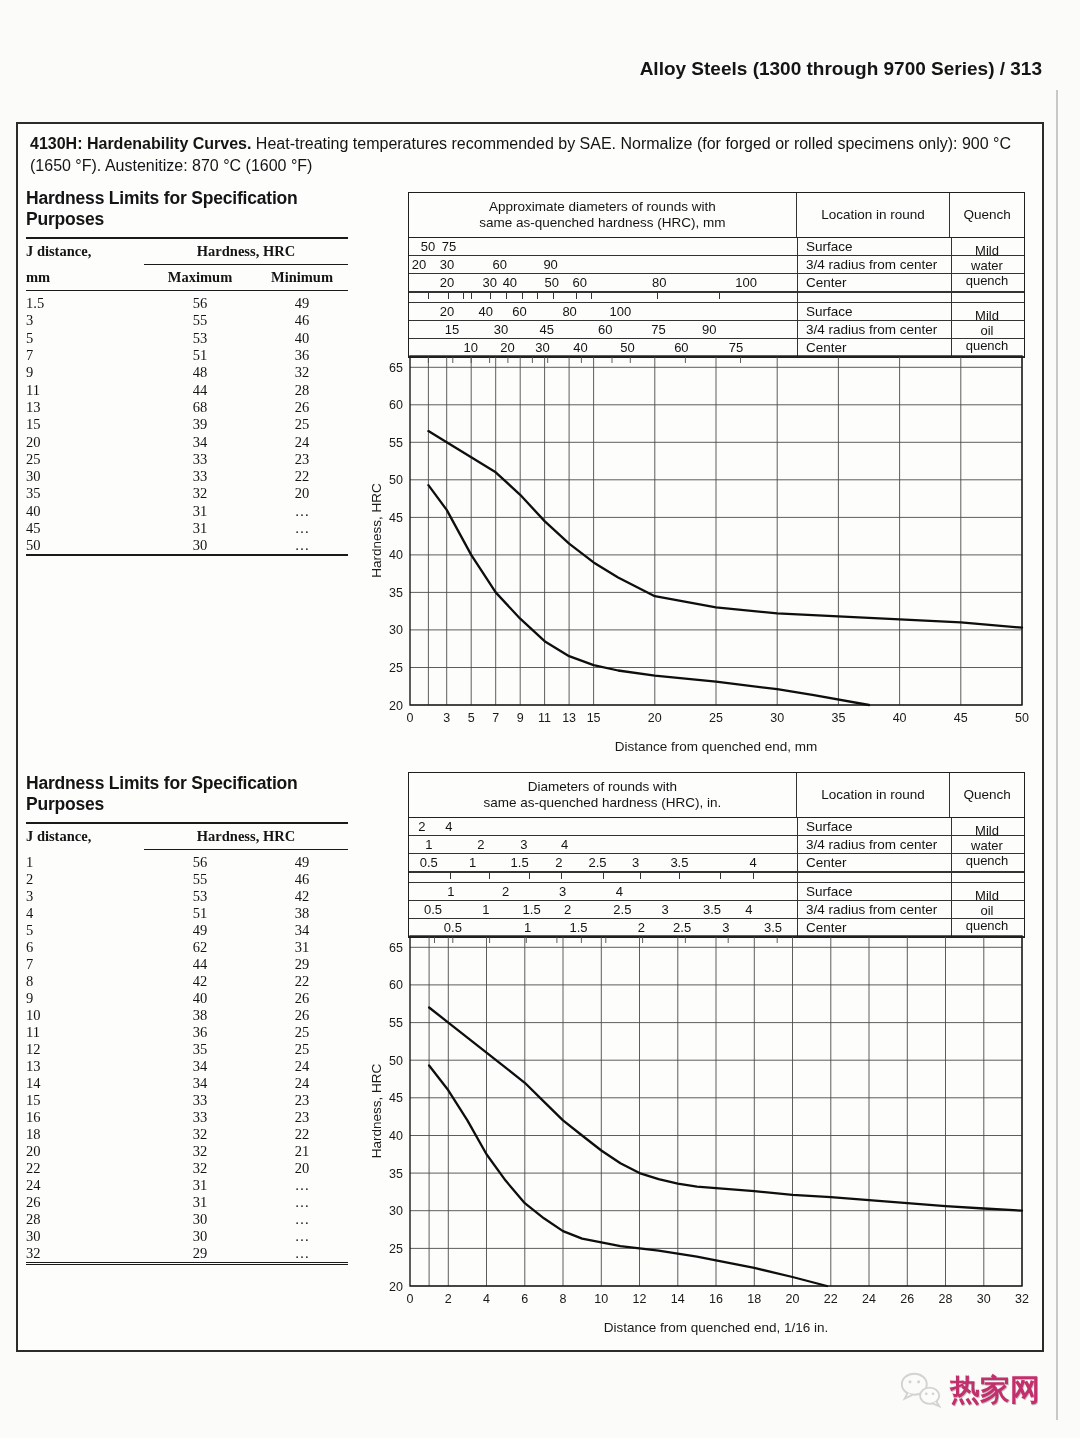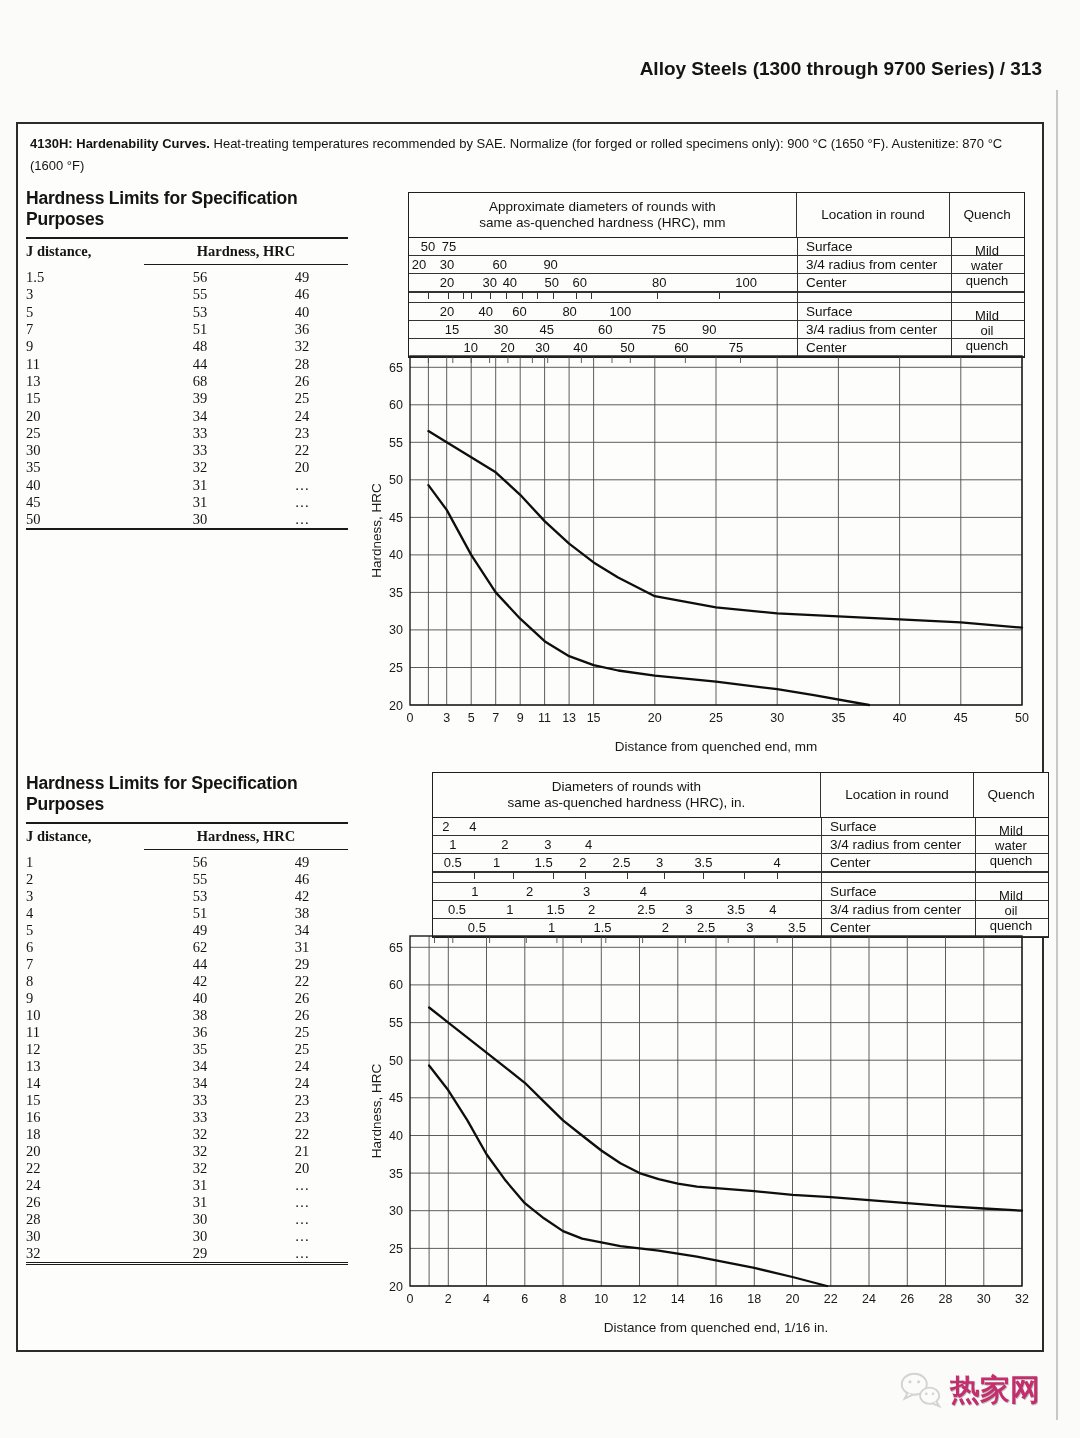--- a/index.html
+++ b/index.html
@@ -15,21 +15,21 @@
   .page-edge{
     position:absolute;left:1056px;top:90px;height:1330px;width:2px;
     background:#8a8a8a;opacity:.45;
   }
   .content-box{
     position:absolute;left:16px;top:122px;width:1028px;height:1230px;
     border:2px solid #2b2b2b;background:#fdfdfc;box-sizing:border-box;
   }
   .caption{
     position:absolute;left:30px;top:133px;width:1005px;
-    font-size:13px;line-height:22px;margin:0;
+    font-size:16px;line-height:22px;margin:0;
   }
   
   .limits{position:absolute;left:26px;width:322px;}
   #limits1{top:188px;} #limits2{top:773px;}
   .limits h2{
     margin:0;font-size:17.5px;line-height:21px;letter-spacing:-0.2px;
     font-family:"Liberation Sans","DejaVu Sans",sans-serif;
   }
   .limits-table{
     border-collapse:collapse;width:322px;margin-top:7px;
@@ -48,21 +48,21 @@
   .limits-table td:nth-child(2){width:112px;}
   .limits-table td:nth-child(3){width:92px;}
   #limits1 td{height:17.3px;}
   #limits2 td{height:16.9px;}
   .limits-table tbody tr:first-child td{padding-top:4px;}
   
   .scale-table{
     position:absolute;left:408px;width:617px;box-sizing:border-box;
     border:1.5px solid #1f1f1f;background:#fdfdfc;font-size:13px;
   }
-  #scale1{top:192px;} #scale2{top:772px;margin-left:24px;}
+  #scale1{top:192px;} #scale2{top:772px;}
   .sc-hrow{display:flex;height:44px;border-bottom:1.3px solid #222;}
   .sc-h-scales,.sc-h-loc,.sc-h-quench{
     display:flex;align-items:center;justify-content:center;text-align:center;
     white-space:pre-line;font-size:13.5px;line-height:16px;box-sizing:border-box;
   }
   .sc-h-scales{width:389px;border-right:1px solid #333;}
   .sc-h-loc{width:154px;border-right:1px solid #333;}
   .sc-h-quench{width:74px;}
   .sc-group{position:relative;border-bottom:1px solid #333;}
   .sc-group:last-child{border-bottom:none;}
@@ -114,20 +114,25 @@
 
 <p class="caption"><b>4130H: Hardenability Curves.</b><span> Heat-treating temperatures recommended by SAE. Normalize (for forged or rolled specimens only): 900 °C (1650 °F). Austenitize: 870 °C (1600 °F)</span></p>
 
 <section class="limits" id="limits1">
   <h2><span>Hardness Limits for Specification</span><br><span>Purposes</span></h2>
   <table class="limits-table">
     <thead>
       <tr class="h1">
         <th class="c1">J distance,</th>
         <th class="hrc" colspan="2">Hardness, HRC</th>
+      </tr>
+      <tr class="h2">
+        <th class="c1">mm</th>
+        <th>Maximum</th>
+        <th>Minimum</th>
       </tr>
     </thead>
     <tbody>
         <tr>
           <td>1.5</td>
           <td>56</td>
           <td>49</td>
         </tr>
         <tr>
           <td>3</td>

